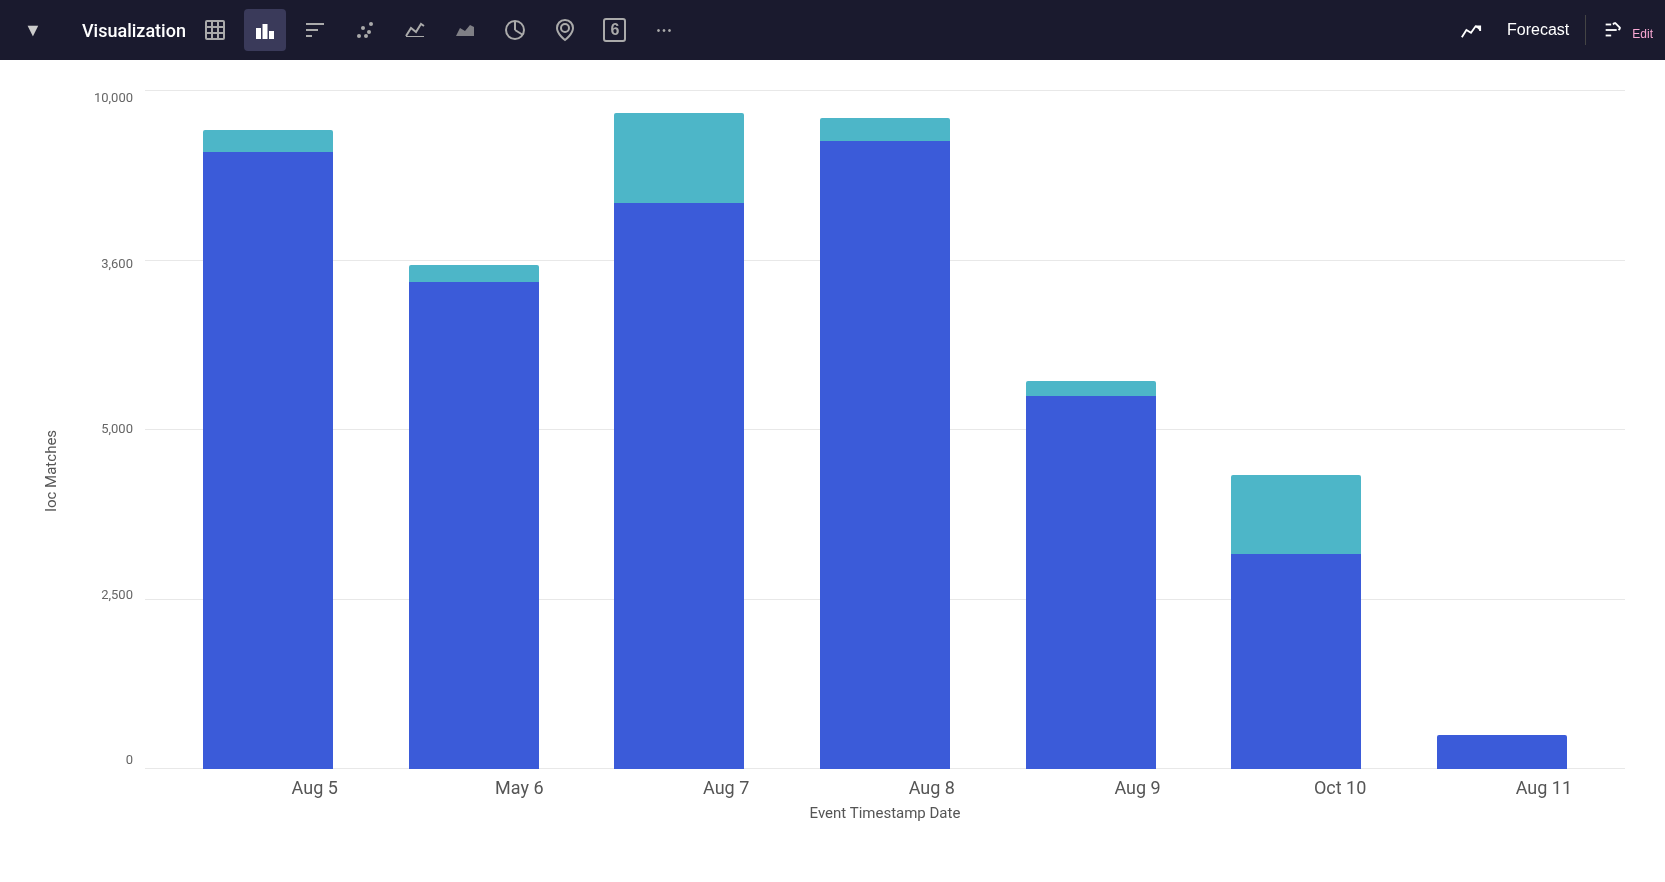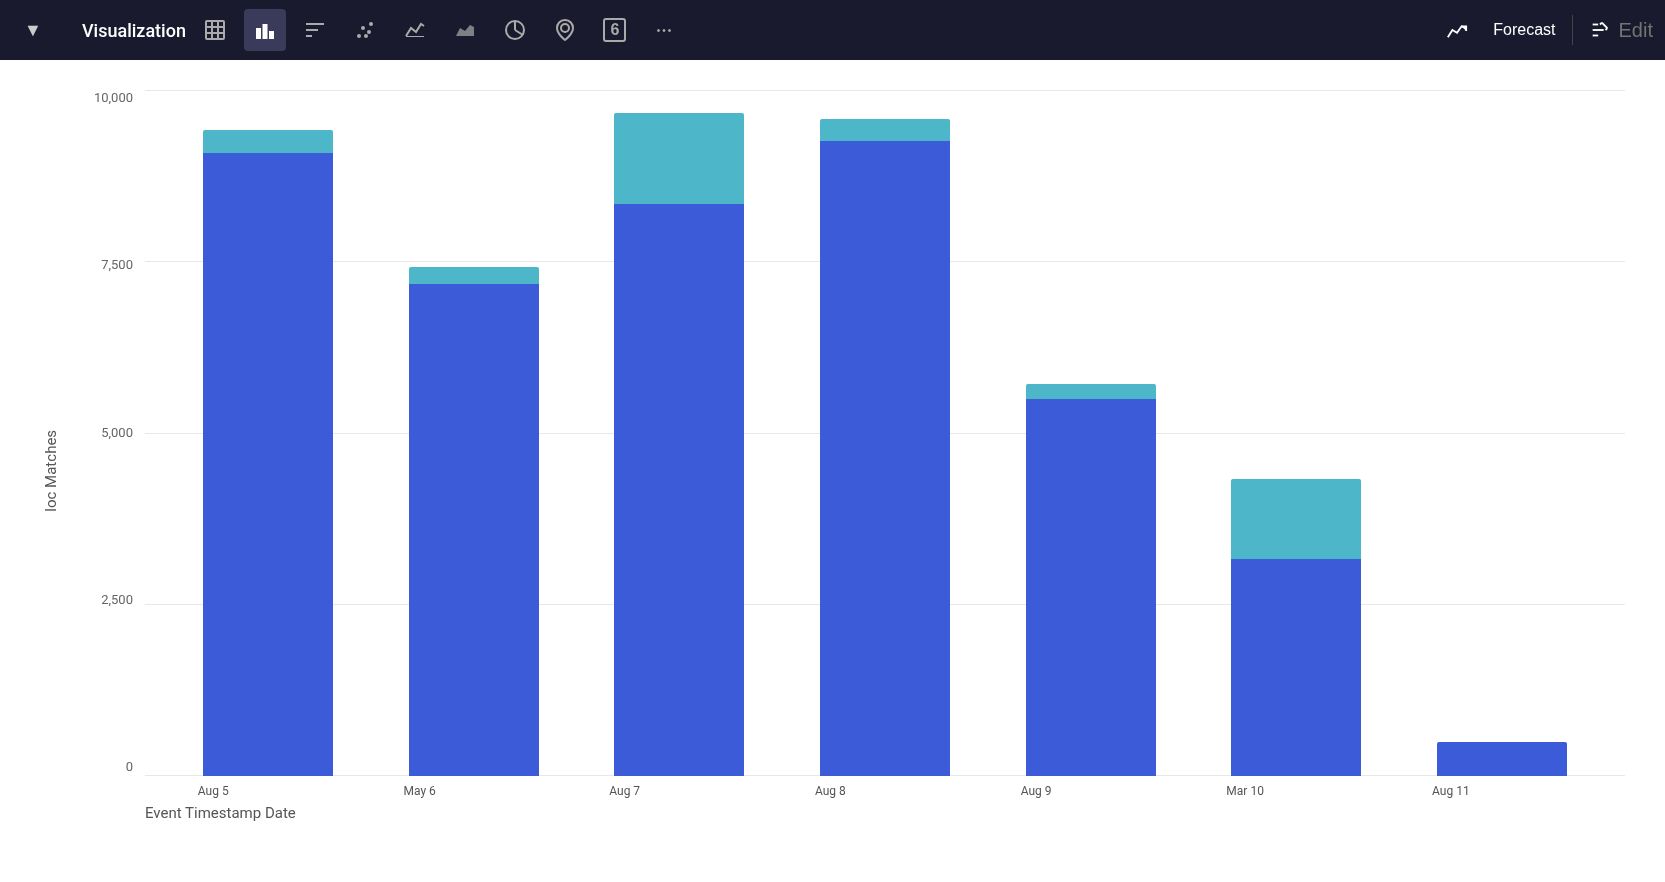--- a/index.html
+++ b/index.html
@@ -59,24 +59,24 @@
       align-items: center;
       gap: 25px;
       color: #fff;
       font-size: 16px;
       cursor: pointer;
       background: none;
       border: none;
     }
     .edit-btn {
       display: flex;
-      align-items: center;
+      align-items: flex-end;
       gap: 8px;
-      color: #737373;
-      font-size: 20px;
+      color: #f9a8d4;
+      font-size: 12px;
       cursor: pointer;
       background: none;
       border: none;
     }
     .divider-v {
       width: 1px;
       height: 30px;
       background: #444;
     }
 
@@ -179,28 +179,29 @@
     }
 
     
     .x-axis {
       display: flex;
       justify-content: space-around;
       padding: 8px 20px 0 20px;
       margin-left: 65px;
     }
     .x-tick {
-      font-size: 12px;
+      font-size: 18px;
       color: #555;
       flex: 1;
-      text-align: left;
+      text-align: right;
       max-width: 140px;
     }
 
     .x-label {
+      text-align: center;
       font-size: 15px;
       color: #555;
       margin-top: 6px;
       margin-left: 65px;
     }
   </style>
 </head>
 <body>
 
 <div class="toolbar">
@@ -310,21 +311,21 @@
 
   <div style="position:absolute;left:10px;top:50%;transform:translateY(-50%) rotate(-90deg);font-size:15px;color:#555;white-space:nowrap;transform-origin:center center;">Ioc Matches</div>
 
   <div class="chart-inner">
     <div class="chart-plot">
 
       <div class="y-axis">
         <div class="y-tick">0</div>
         <div class="y-tick">2,500</div>
         <div class="y-tick">5,000</div>
-        <div class="y-tick">7,500</div>
+        <div class="y-tick">3,600</div>
         <div class="y-tick">10,000</div>
       </div>
 
       <div class="plot-area">
 
         <div class="grid-lines">
           <div class="grid-line"></div>
           <div class="grid-line"></div>
           <div class="grid-line"></div>
           <div class="grid-line"></div>
@@ -376,19 +377,19 @@
           </div>
       </div>
     </div>
 
     <div class="x-axis" id="x-axis">
     <div class="x-tick">Aug 5</div>
         <div class="x-tick">May 6</div>
         <div class="x-tick">Aug 7</div>
         <div class="x-tick">Aug 8</div>
         <div class="x-tick">Aug 9</div>
-        <div class="x-tick">Mar 10</div>
+        <div class="x-tick">Oct 10</div>
         <div class="x-tick">Aug 11</div>
       </div>
 
     <div class="x-label">Event Timestamp Date</div>
   </div>
 </div>
 
 </body></html>

